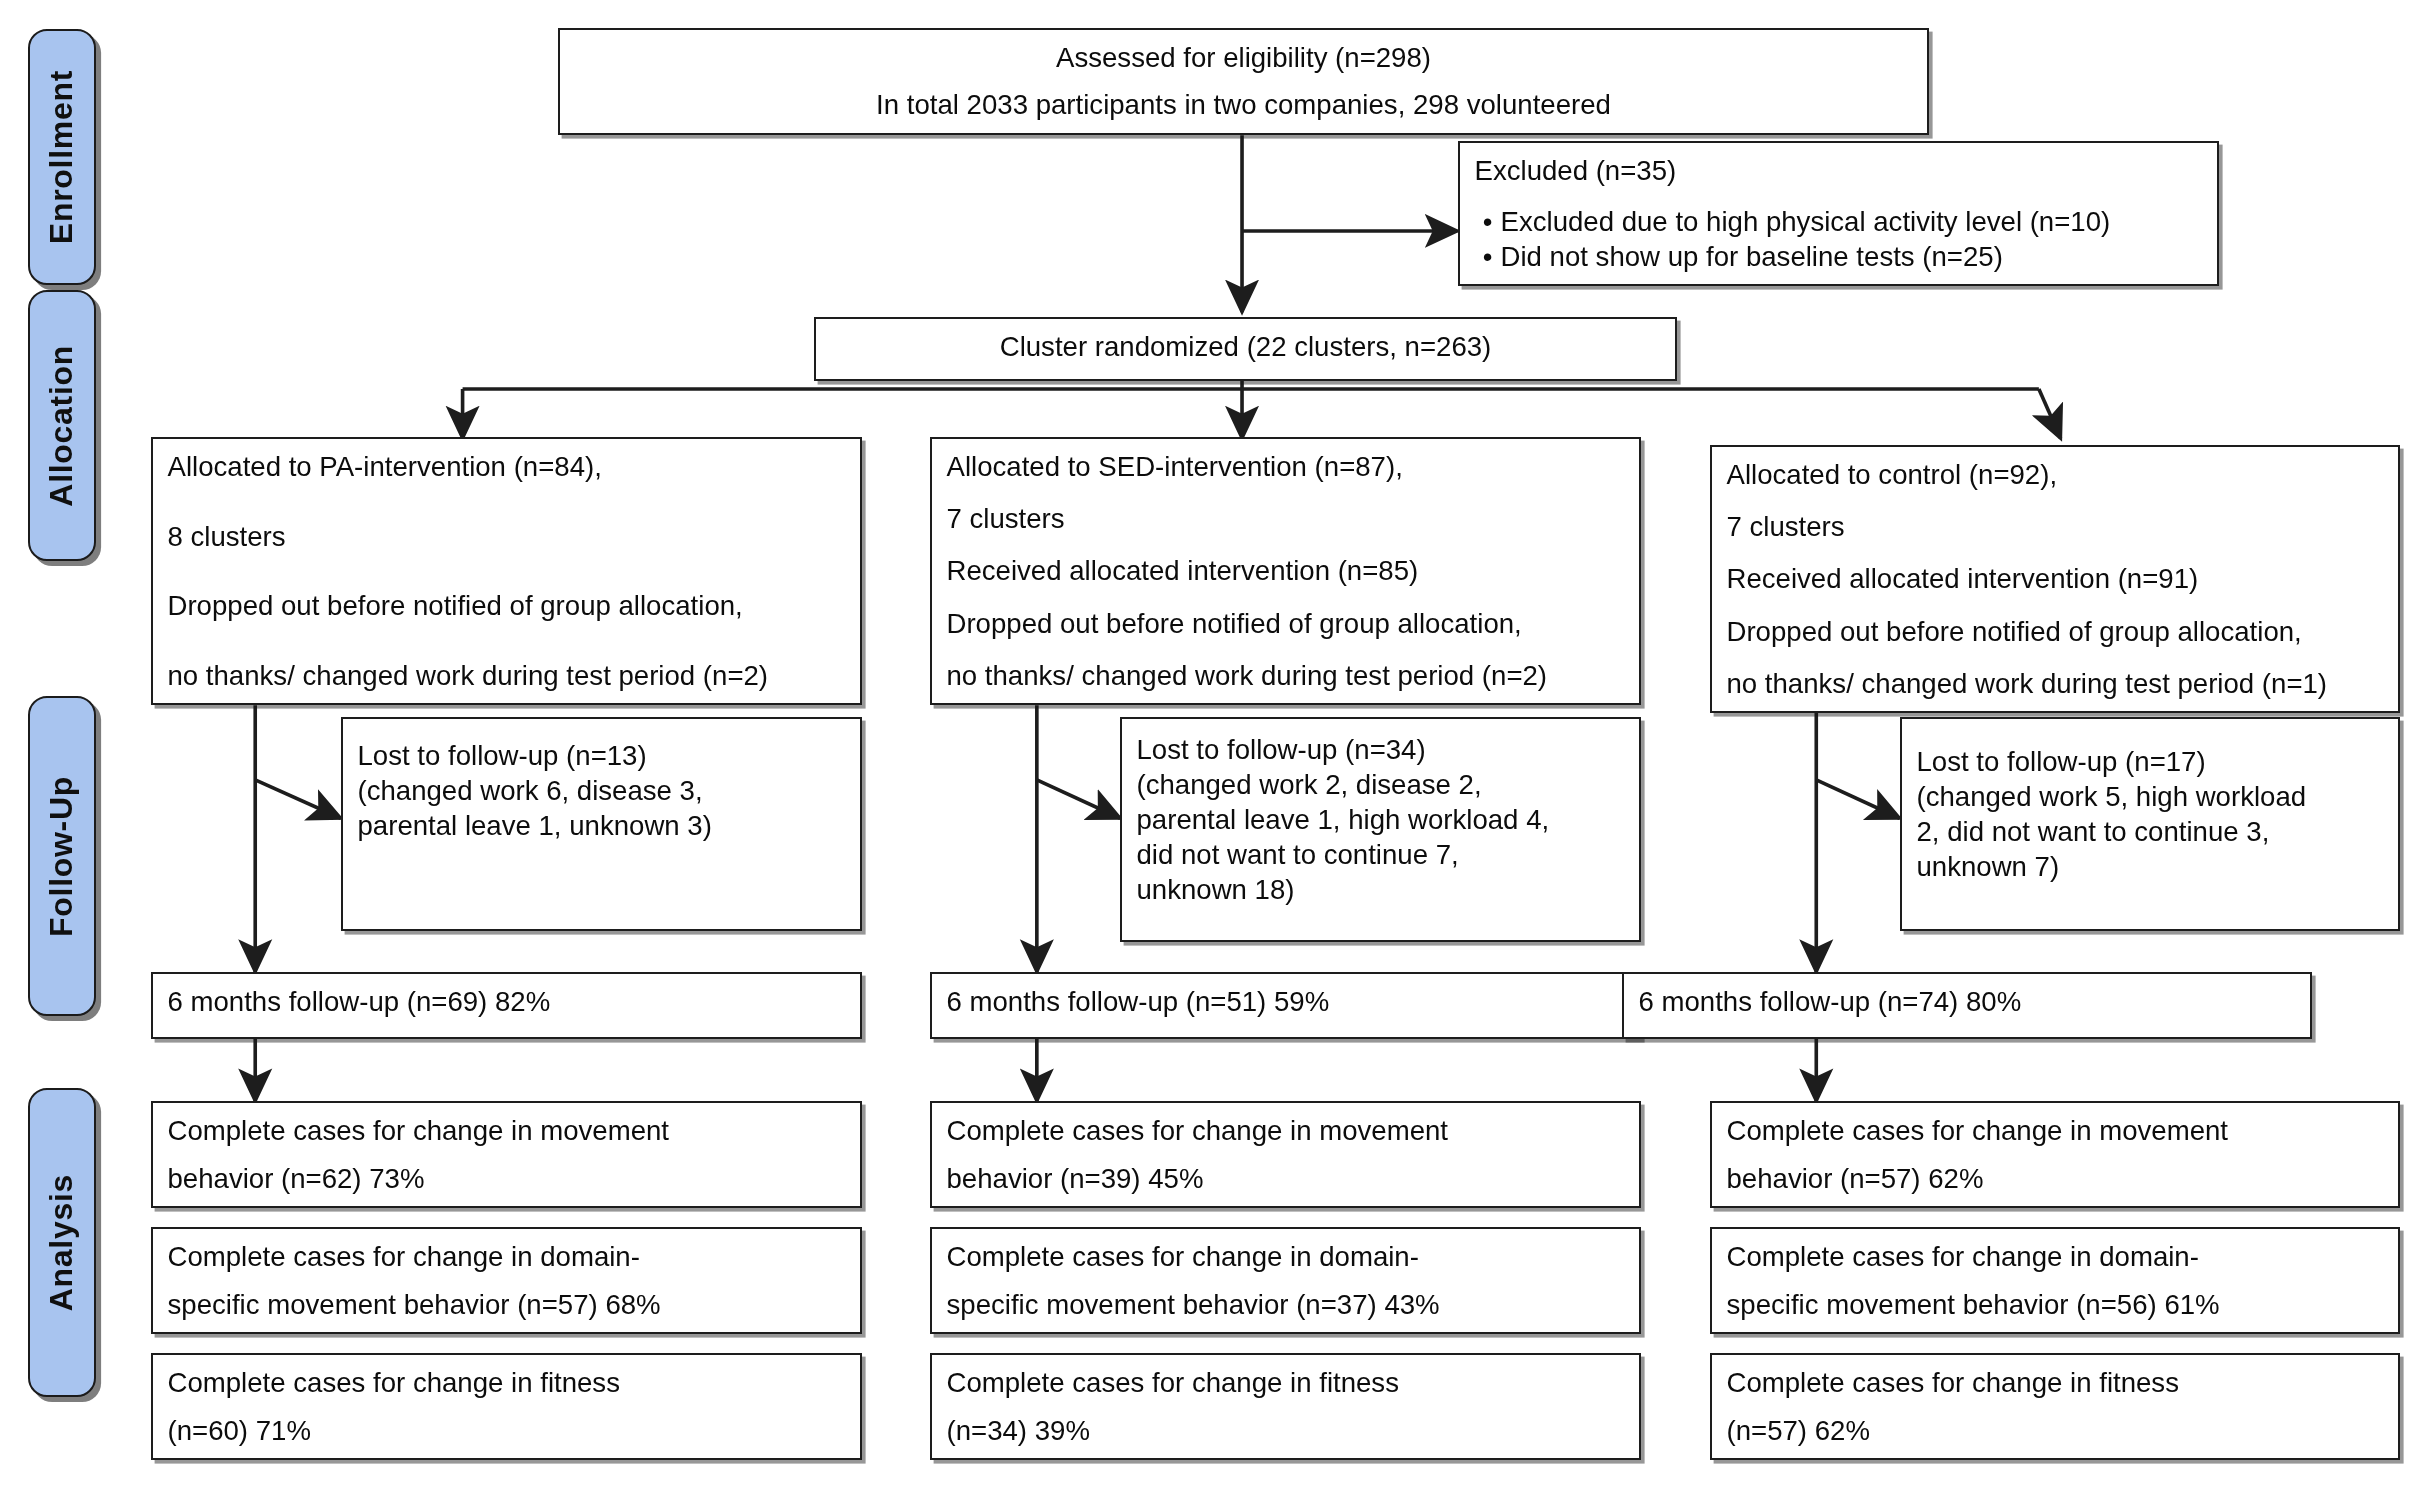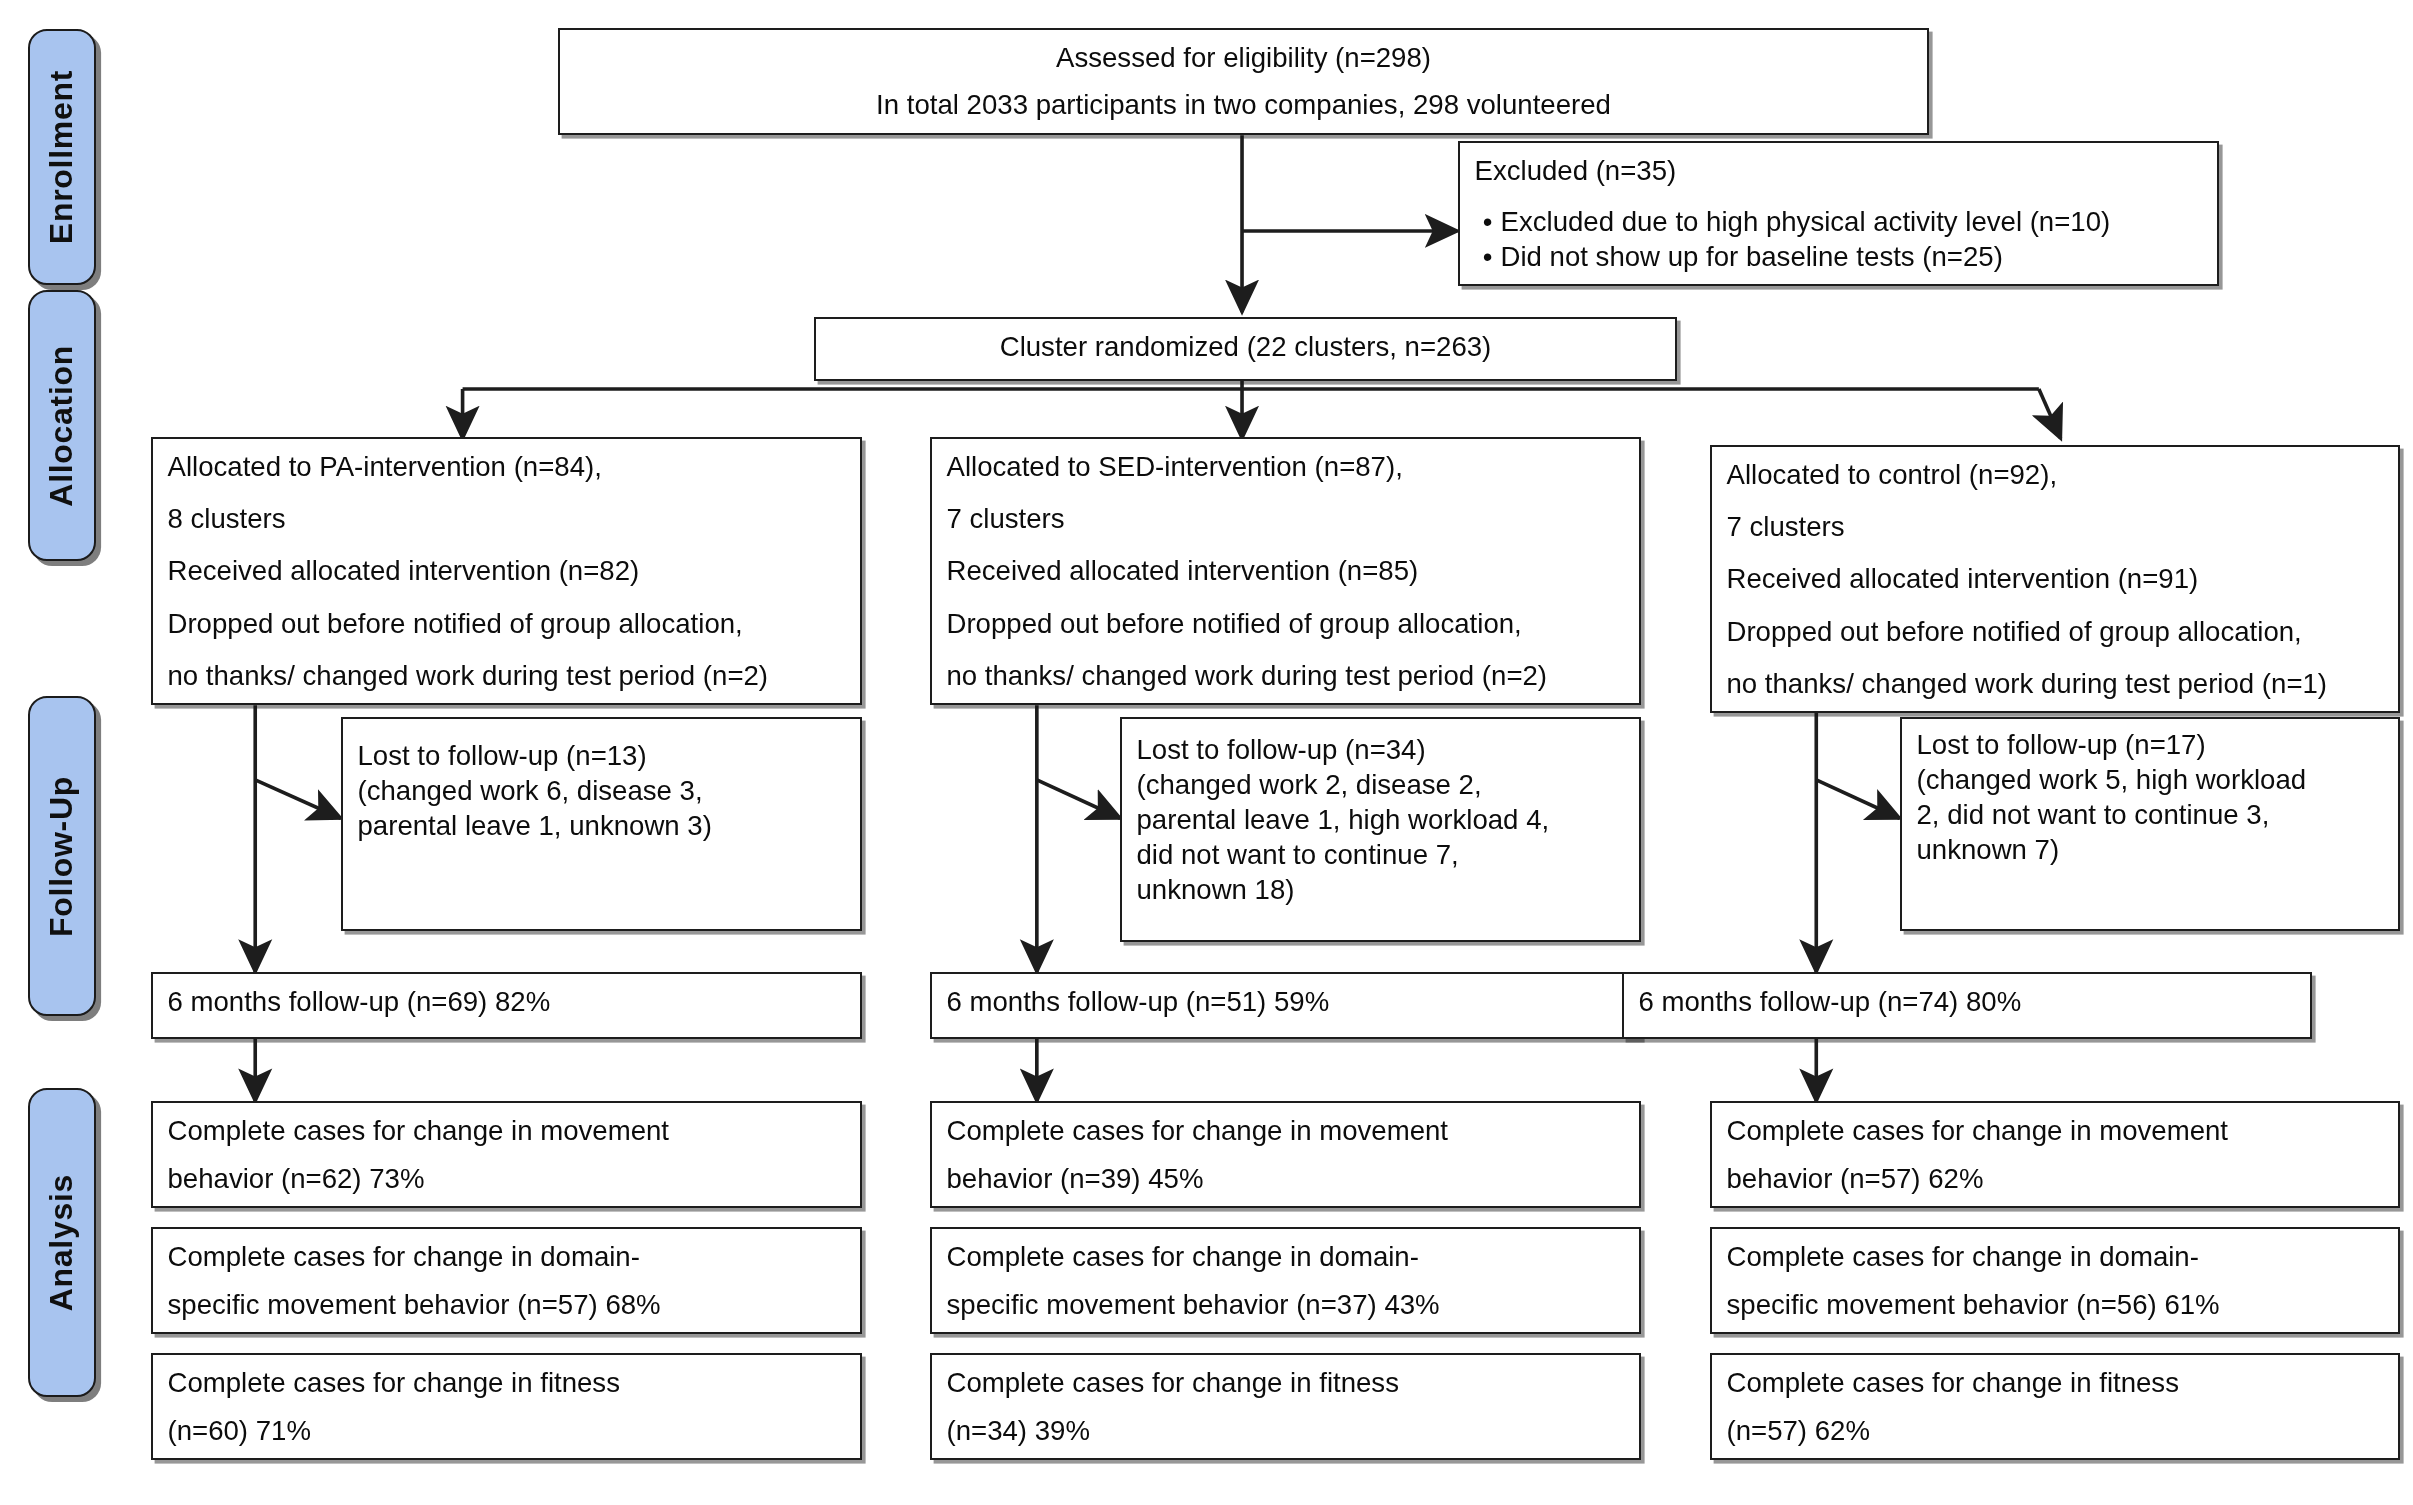--- a/index.html
+++ b/index.html
@@ -150,21 +150,20 @@
     </ul>
   </div>
 
   <div class="box center-text" style="left:814px; top:317px; width:863px; height:64px;">
     <span class="ln">Cluster randomized (22 clusters,  n=263)</span>
   </div>
 
   <div class="box" style="left:151px; top:437px; width:711px; height:268px;">
     <span class="ln">Allocated to PA-intervention  (n=84),</span>
     <span class="ln">8 clusters</span>
-    <span class="ln">Received allocated intervention  (n=82)</span>
     <span class="ln">Dropped out before notified of group allocation,</span>
     <span class="ln">no thanks/ changed work during test period (n=2)</span>
   </div>
 
   <div class="box" style="left:930px; top:437px; width:711px; height:268px;">
     <span class="ln">Allocated to SED-intervention  (n=87),</span>
     <span class="ln">7 clusters</span>
     <span class="ln">Received allocated intervention  (n=85)</span>
     <span class="ln">Dropped out before notified of group allocation,</span>
     <span class="ln">no thanks/ changed work during test period (n=2)</span>
@@ -185,21 +184,21 @@
   </div>
 
   <div class="box" style="left:1120px; top:717px; width:521px; height:225px; justify-content:flex-start; padding-top:13px;">
     <span class="ln">Lost to follow-up  (n=34)</span>
     <span class="ln">(changed work 2, disease 2,</span>
     <span class="ln">parental leave 1, high workload 4,</span>
     <span class="ln">did not want to continue 7,</span>
     <span class="ln">unknown 18)</span>
   </div>
 
-  <div class="box" style="left:1900px; top:717px; width:500px; height:214px; justify-content:flex-start; padding-top:8px;">
+  <div class="box" style="left:1900px; top:717px; width:500px; height:214px; justify-content:flex-start; padding-top:25px;">
     <span class="ln">Lost to follow-up  (n=17)</span>
     <span class="ln">(changed work 5, high workload</span>
     <span class="ln">2, did not want to continue 3,</span>
     <span class="ln">unknown 7)</span>
   </div>
 
   <div class="box" style="left:151px; top:972px; width:711px; height:67px;">
     <span class="ln">6 months  follow-up  (n=69) 82%</span>
   </div>
   <div class="box" style="left:930px; top:972px; width:711px; height:67px;">

